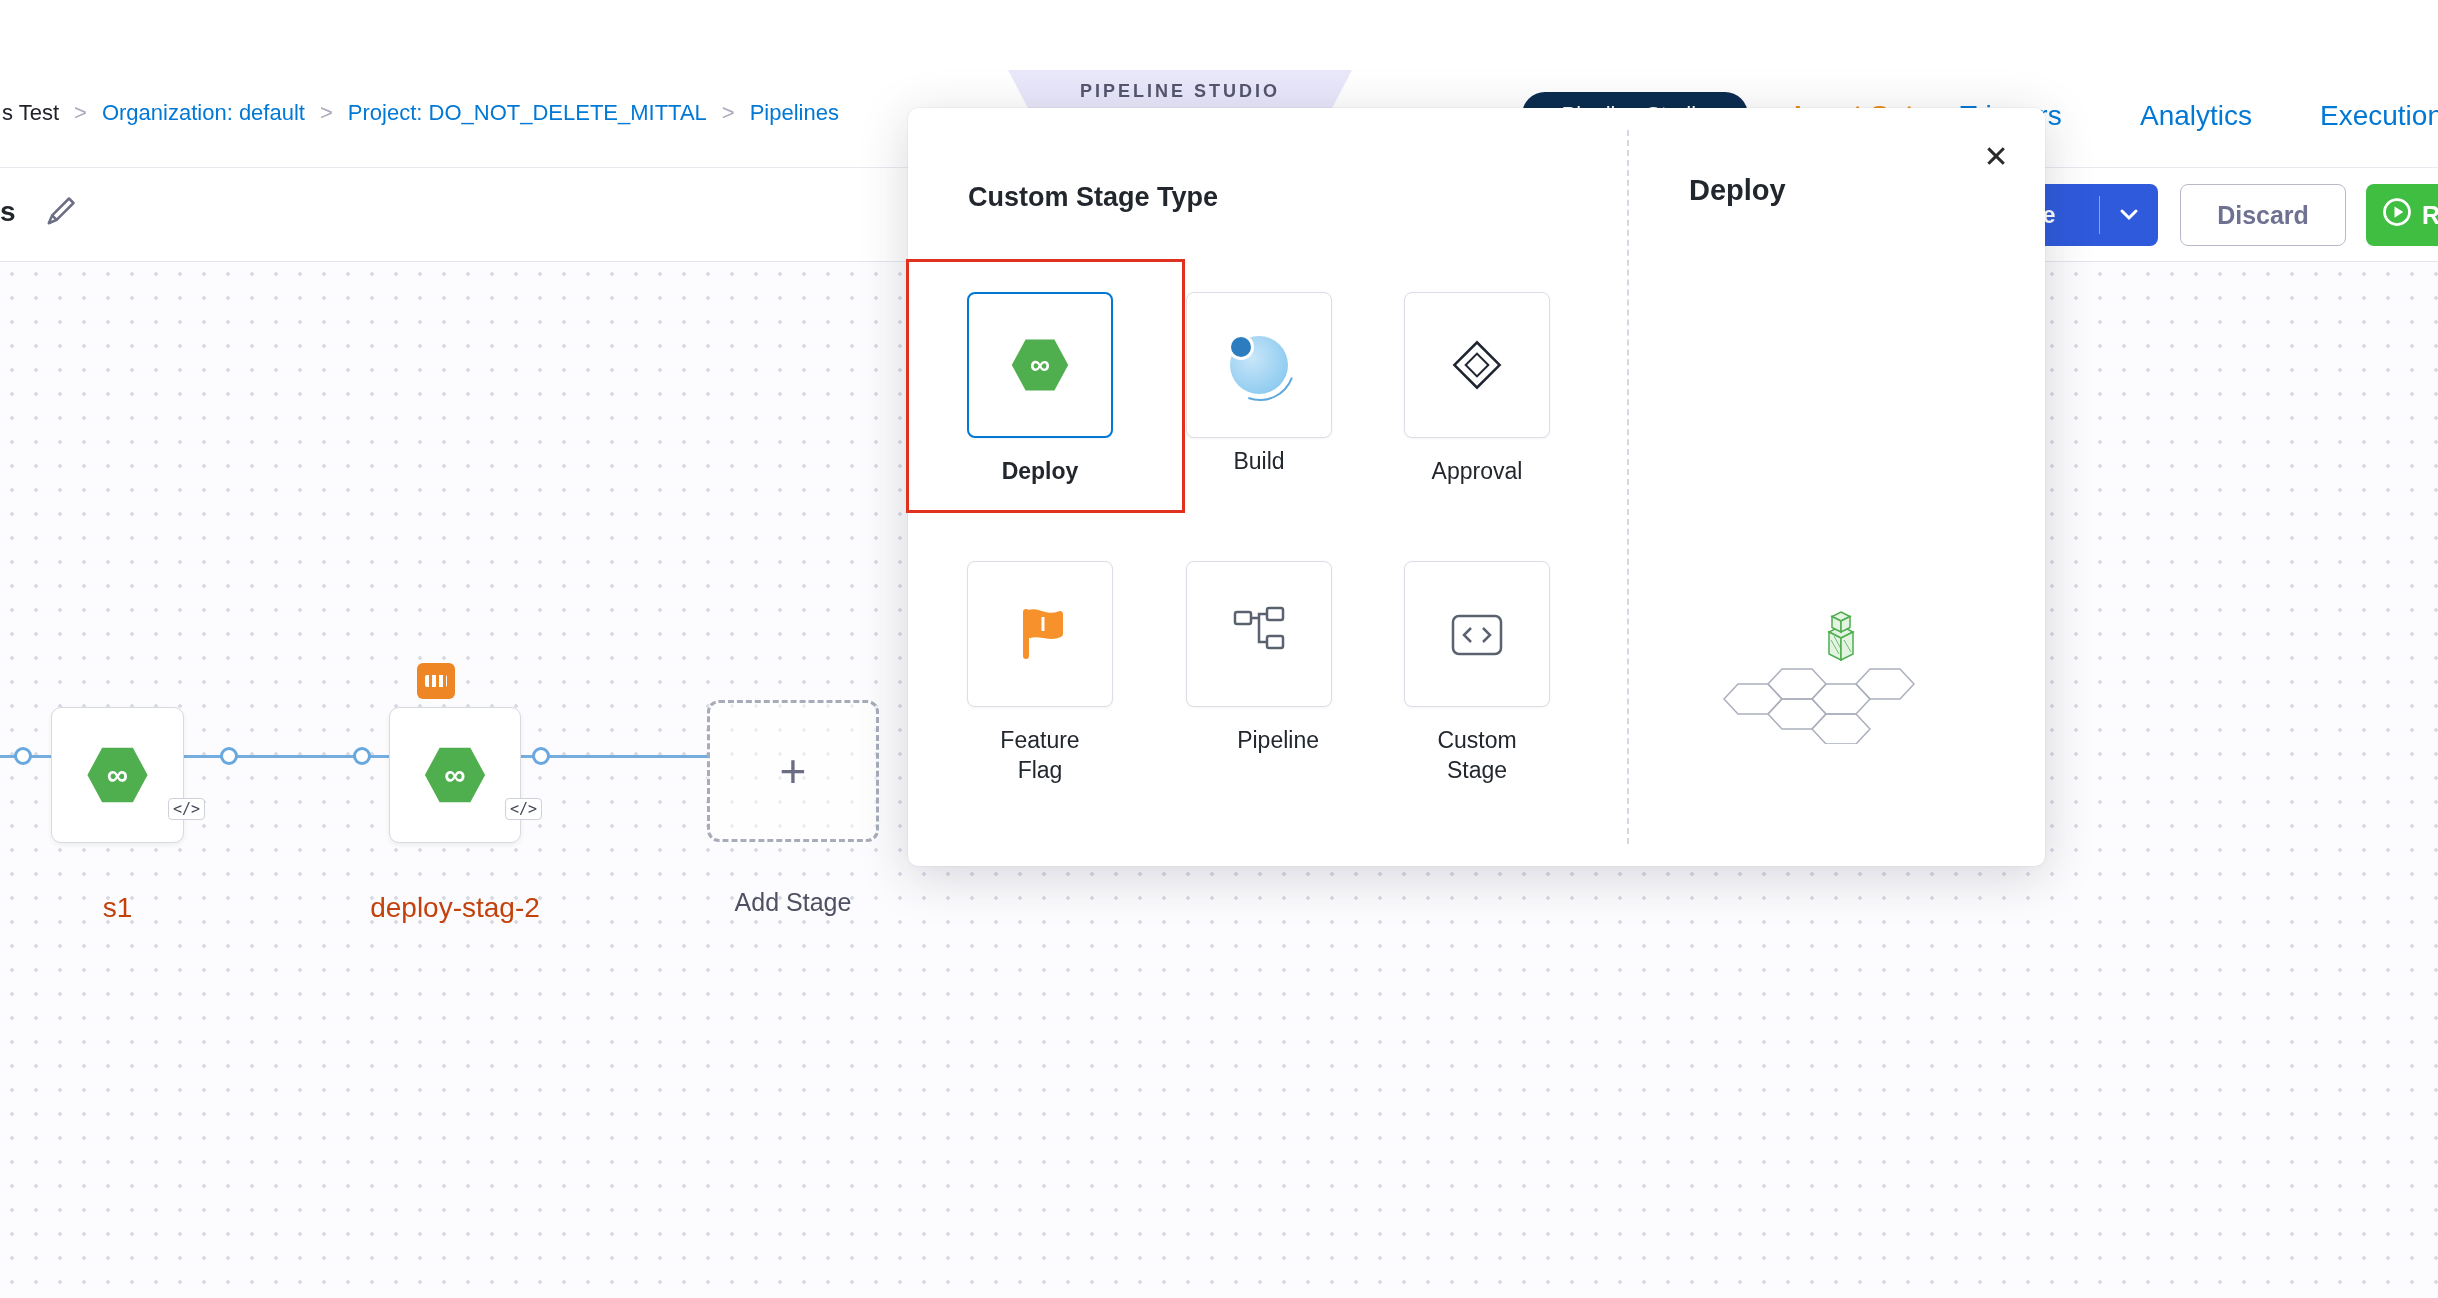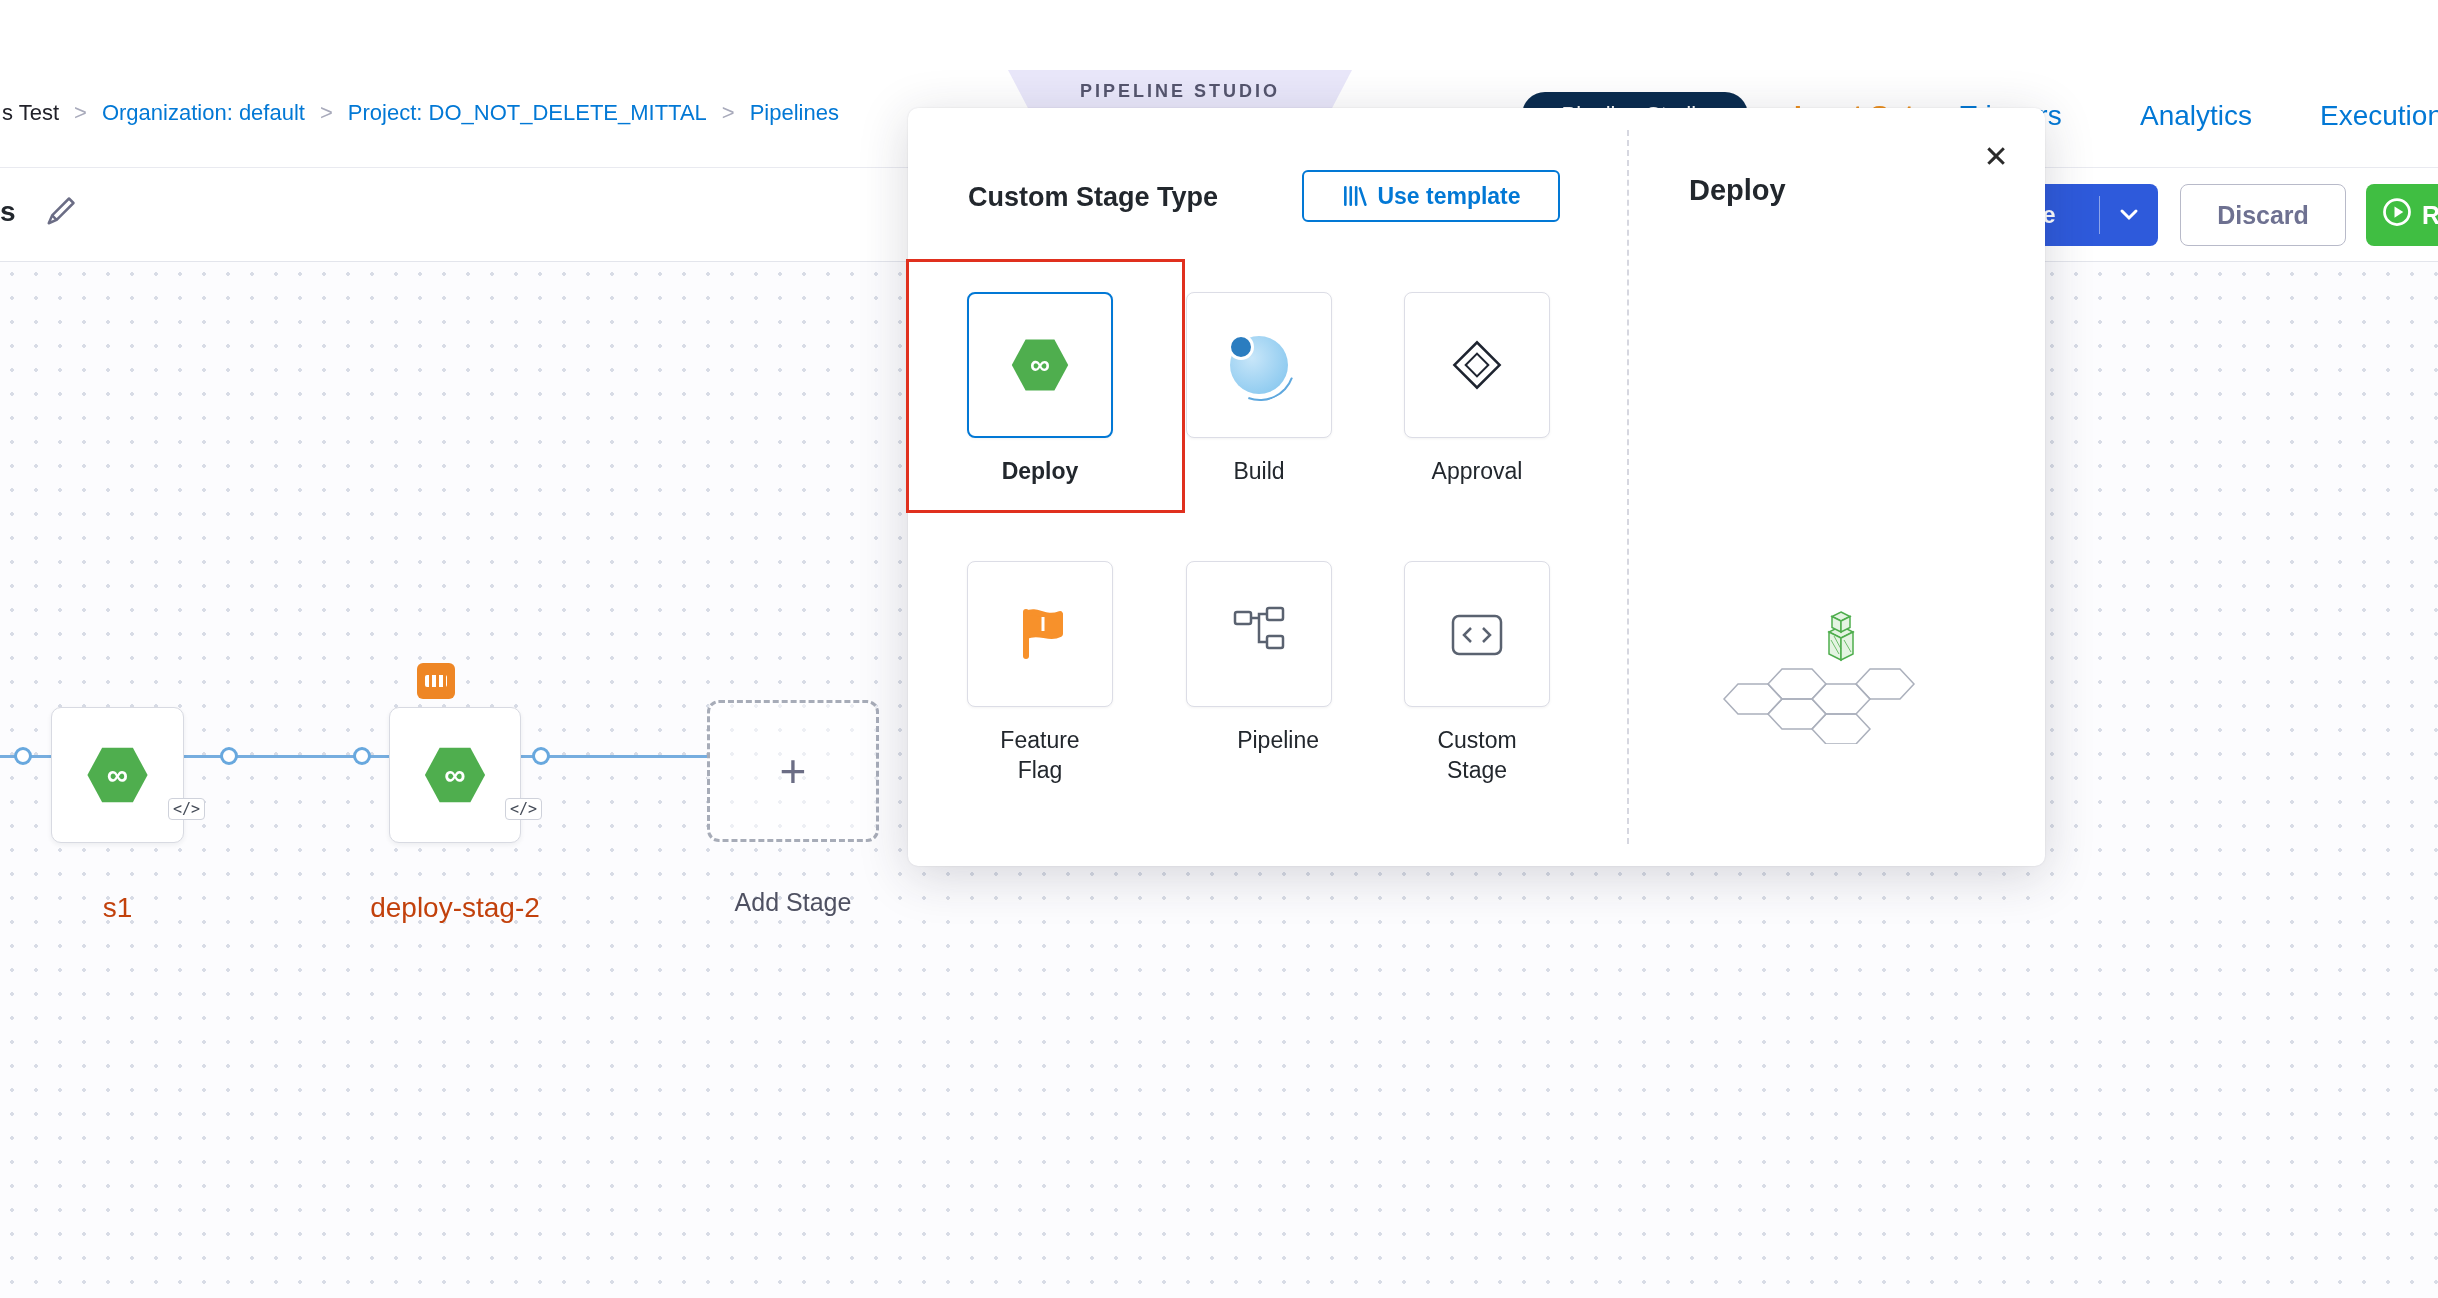--- a/index.html
+++ b/index.html
@@ -149,21 +149,21 @@
   }
   .type-card.selected { border: 2px solid #0278D5; }
   .tc-0 { left: 59px;  top: 184px; }
   .tc-1 { left: 278px; top: 184px; }
   .tc-2 { left: 496px; top: 184px; }
   .tc-3 { left: 59px;  top: 453px; }
   .tc-4 { left: 278px; top: 453px; }
   .tc-5 { left: 496px; top: 453px; }
   .type-label { position: absolute; width: 120px; text-align: center; font-size: 23px; color: #22272D; line-height: 30px; }
   .tl-0 { left: 72px;  top: 348px; font-weight: 700; }
-  .tl-1 { left: 291px; top: 348px; }
+  .tl-1 { left: 291px; top: 338px; }
   .tl-2 { left: 509px; top: 348px; }
   .tl-3 { left: 72px;  top: 617px; }
   .tl-4 { left: 291px; top: 617px; text-align: right; }
   .tl-5 { left: 509px; top: 617px; }
   .build-icon {
     width: 58px; height: 58px; border-radius: 50%;
     background: radial-gradient(circle at 38% 38%, #C8E6F9, #8FCBF0 75%);
     position: relative;
   }
   .build-icon::before {
@@ -254,26 +254,20 @@
 </div>
 <div class="stage-label label-s1">s1</div>
 <div class="stage-label label-stage2">deploy-stag-2</div>
 <div class="add-stage-box">
   <span class="add-plus">+</span>
 </div>
 <div class="stage-label label-addstage">Add Stage</div>
 
 <div class="modal">
   <div class="modal-title">Custom Stage Type</div>
-  <div class="use-template-btn">
-    <svg width="26" height="26" viewBox="0 0 24 24">
-        <path d="M4 4 V20 M9 4 V20 M14 4 V20 M17.5 5 L22.5 20" stroke="#0278D5" stroke-width="2.4" fill="none" stroke-linecap="round"></path>
-      </svg>
-    <span>Use template</span>
-  </div>
   <div class="modal-close">✕</div>
   <div class="modal-divider"></div>
 
   <div class="type-card tc-0 selected">
     <div class="hexagon small">∞</div>
   </div>
   <div class="type-card tc-1">
     <div class="build-icon"></div>
   </div>
   <div class="type-card tc-2">

